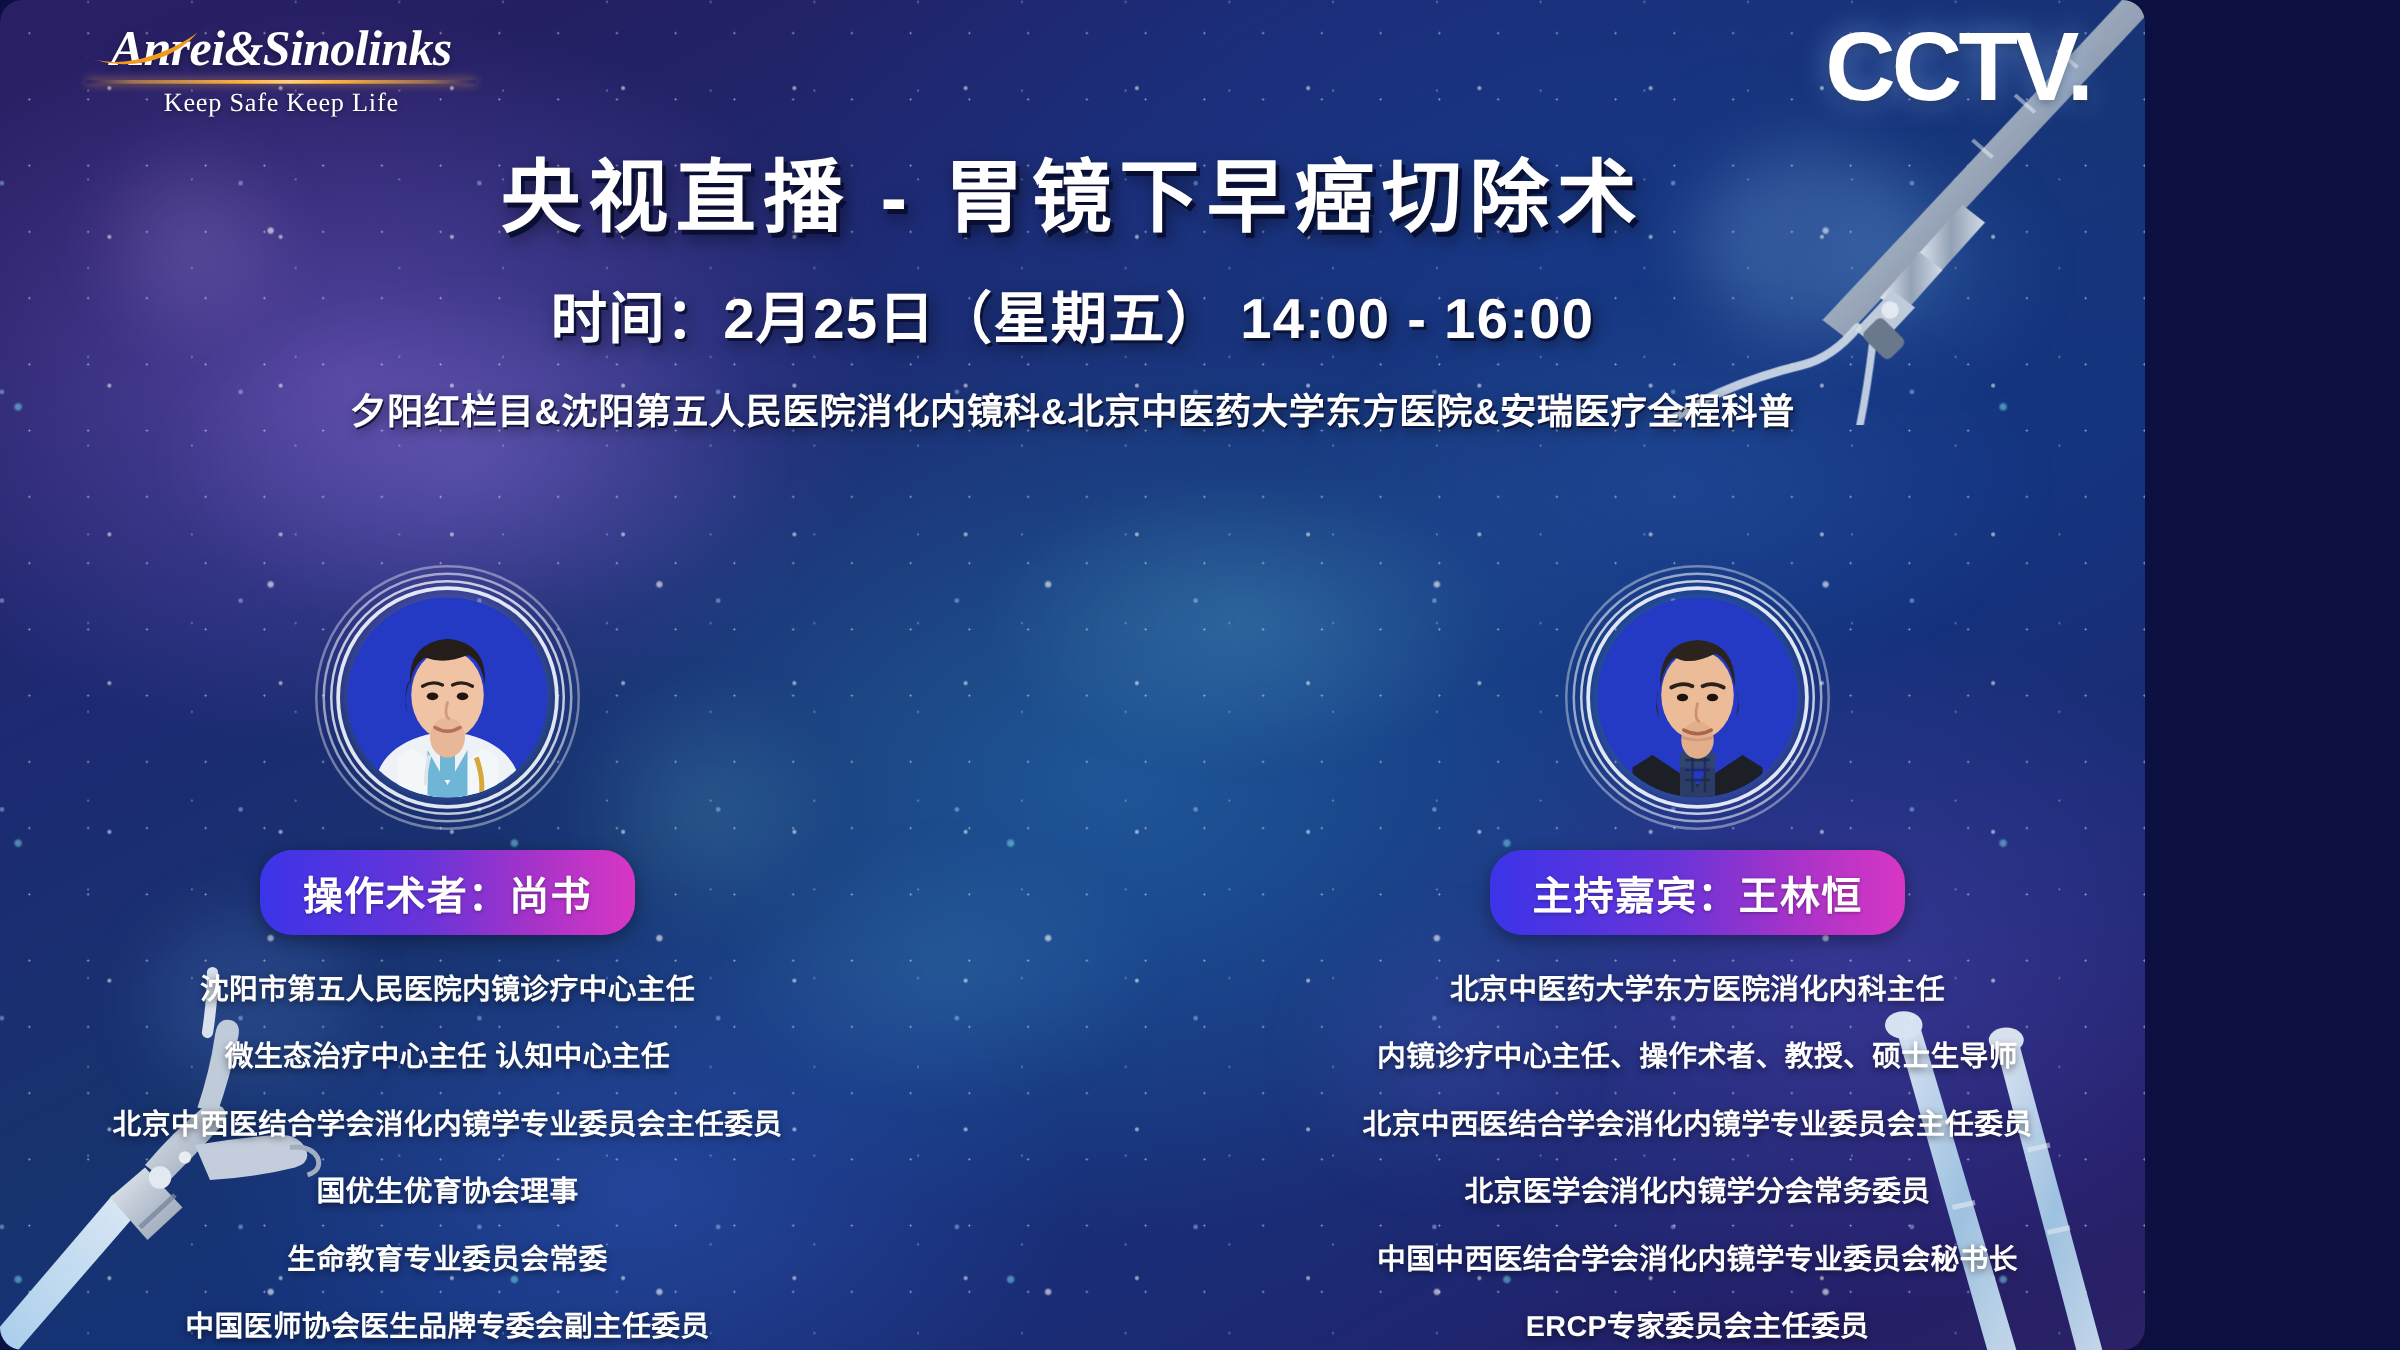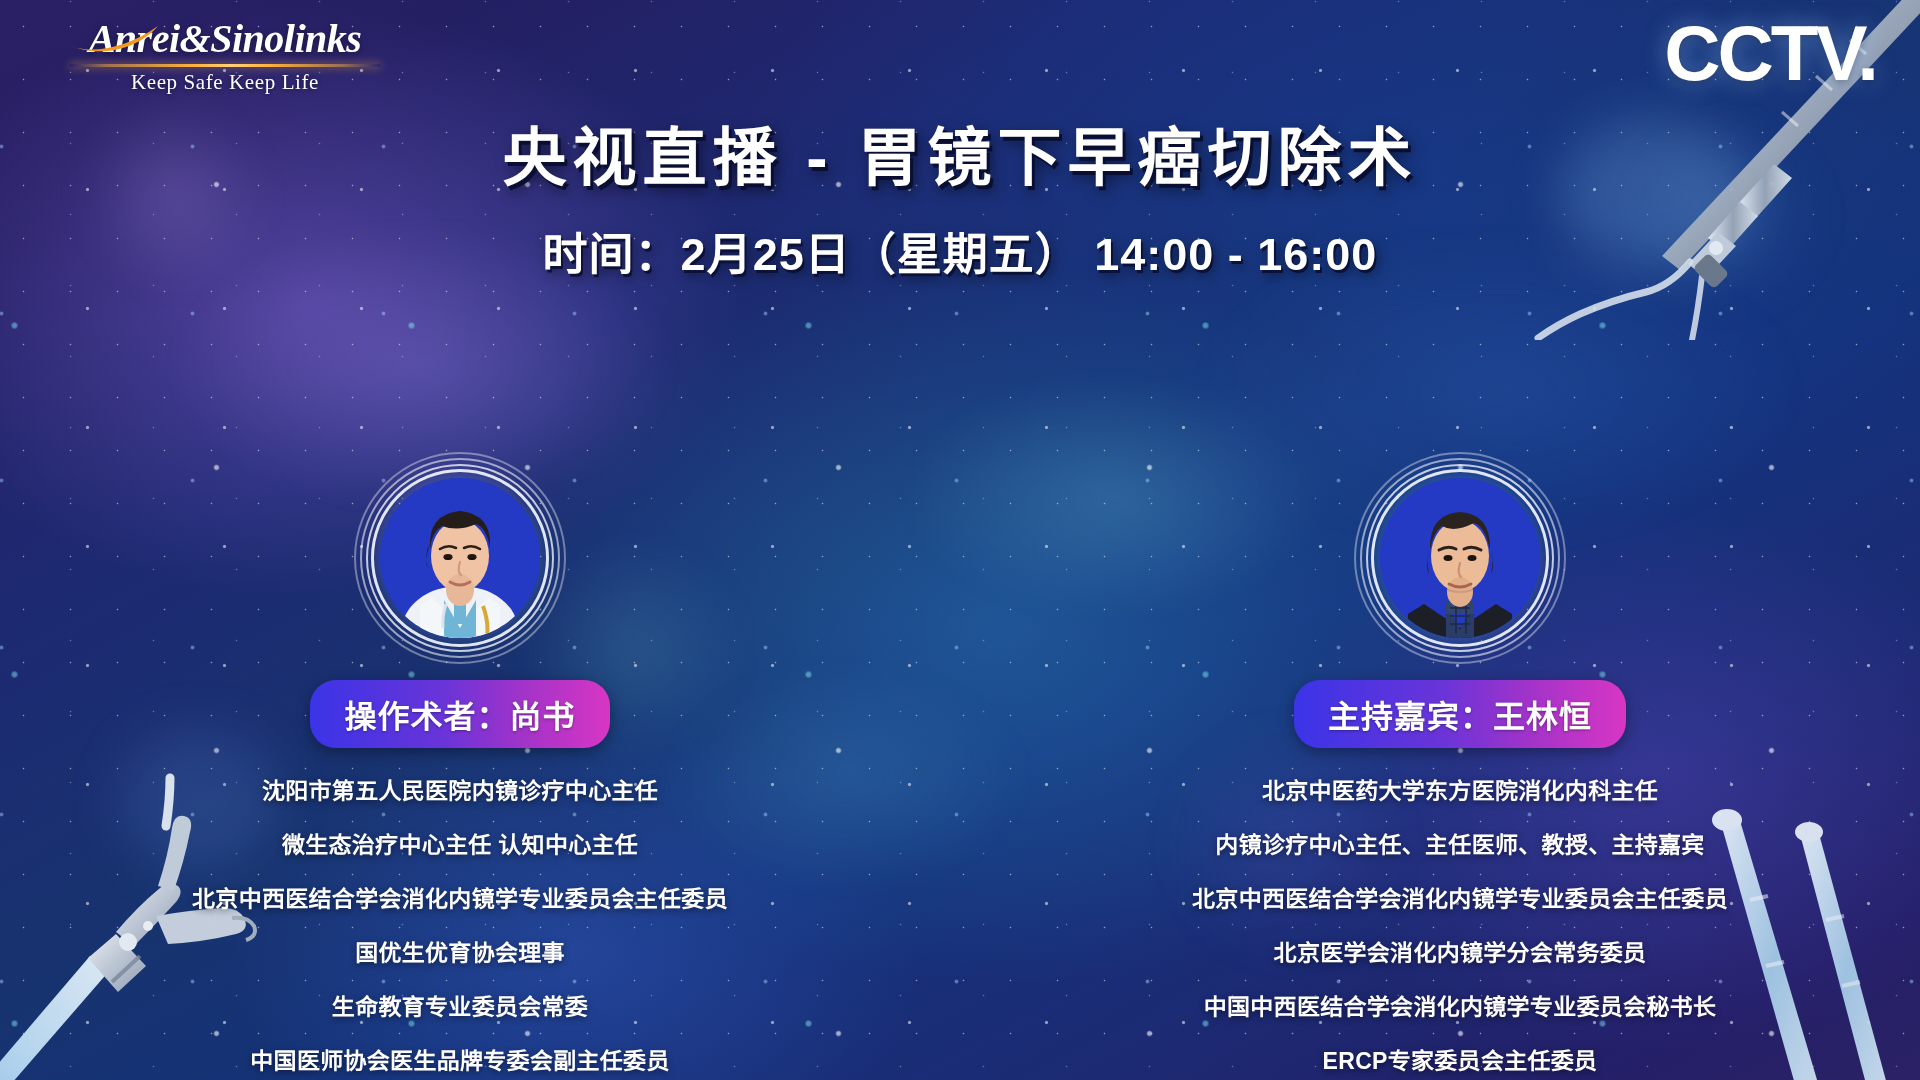--- a/index.html
+++ b/index.html
@@ -8,30 +8,31 @@
   html, body {
     width: 1920px;
     height: 1080px;
     overflow: hidden;
     background: #0b1040;
     font-family: "Liberation Sans", "DejaVu Sans", sans-serif;
   }
 
   #poster {
     position: relative;
-    width: 1920px;
+    width: 1716px;
     height: 1080px;
     overflow: hidden;
     background:
       radial-gradient(ellipse 620px 420px at 16% 28%, rgba(122, 92, 200, 0.55) 0%, rgba(122, 92, 200, 0) 70%),
       radial-gradient(ellipse 700px 500px at 52% 58%, rgba(40, 120, 185, 0.50) 0%, rgba(40, 120, 185, 0) 72%),
       radial-gradient(ellipse 520px 380px at 86% 72%, rgba(90, 70, 190, 0.42) 0%, rgba(90, 70, 190, 0) 72%),
       radial-gradient(ellipse 480px 330px at 30% 88%, rgba(58, 96, 200, 0.40) 0%, rgba(58, 96, 200, 0) 72%),
       radial-gradient(ellipse 900px 620px at 74% 18%, rgba(22, 60, 150, 0.55) 0%, rgba(22, 60, 150, 0) 75%),
       linear-gradient(152deg, #2a2066 0%, #241f63 12%, #1d2a72 30%, #17336f 48%, #14327a 62%, #1b2b74 78%, #241f68 92%, #2b2266 100%);
+    border-radius: 18px;
   }
 
   
   .nebula {
     position: absolute;
     inset: 0;
     pointer-events: none;
   }
   .neb-a {
     background:
@@ -383,20 +384,21 @@
     </div>
     <div class="brand-rule"></div>
     <div class="brand-tagline">Keep Safe Keep Life</div>
   </div>
 
   <div class="cctv-logo">CCTV.</div>
 
   <div class="headline-block">
     <div class="main-title">央视直播 - 胃镜下早癌切除术</div>
     <div class="time-line">时间：2月25日（星期五） 14:00 - 16:00</div>
+    <div class="partner-line">夕阳红栏目&amp;沈阳第五人民医院消化内镜科&amp;北京中医药大学东方医院&amp;安瑞医疗全程科普</div>
   </div>
 
   <div class="people-row">
 
     <div class="person">
       <div class="avatar-wrap">
         <div class="ring r1"></div>
         <div class="ring r2"></div>
         <div class="ring r3"></div>
         <div class="ring r4"></div>
@@ -458,21 +460,21 @@
             <path d="M84 71 q8 -4 17 1" stroke="#2b211a" stroke-width="3" fill="none" stroke-linecap="round"></path>
             <path d="M80 85 q-3 11 1 14" stroke="#cb9070" stroke-width="2.2" fill="none" stroke-linecap="round"></path>
             <path d="M69 106 q11 6 22 0" stroke="#a9644f" stroke-width="2.8" fill="none" stroke-linecap="round"></path>
             <path d="M68 112 q12 4 24 0" stroke="#c79277" stroke-width="2" fill="none" opacity="0.7"></path>
           </svg>
         </div>
       </div>
       <div class="name-badge">主持嘉宾：王林恒</div>
       <div class="credentials">
         <div class="credential-line">北京中医药大学东方医院消化内科主任</div>
-        <div class="credential-line">内镜诊疗中心主任、主任医师、教授、主持嘉宾</div>
+        <div class="credential-line">内镜诊疗中心主任、操作术者、教授、硕士生导师</div>
         <div class="credential-line">北京中西医结合学会消化内镜学专业委员会主任委员</div>
         <div class="credential-line">北京医学会消化内镜学分会常务委员</div>
         <div class="credential-line">中国中西医结合学会消化内镜学专业委员会秘书长</div>
         <div class="credential-line">ERCP专家委员会主任委员</div>
       </div>
     </div>
 
   </div>
 </div>
 

